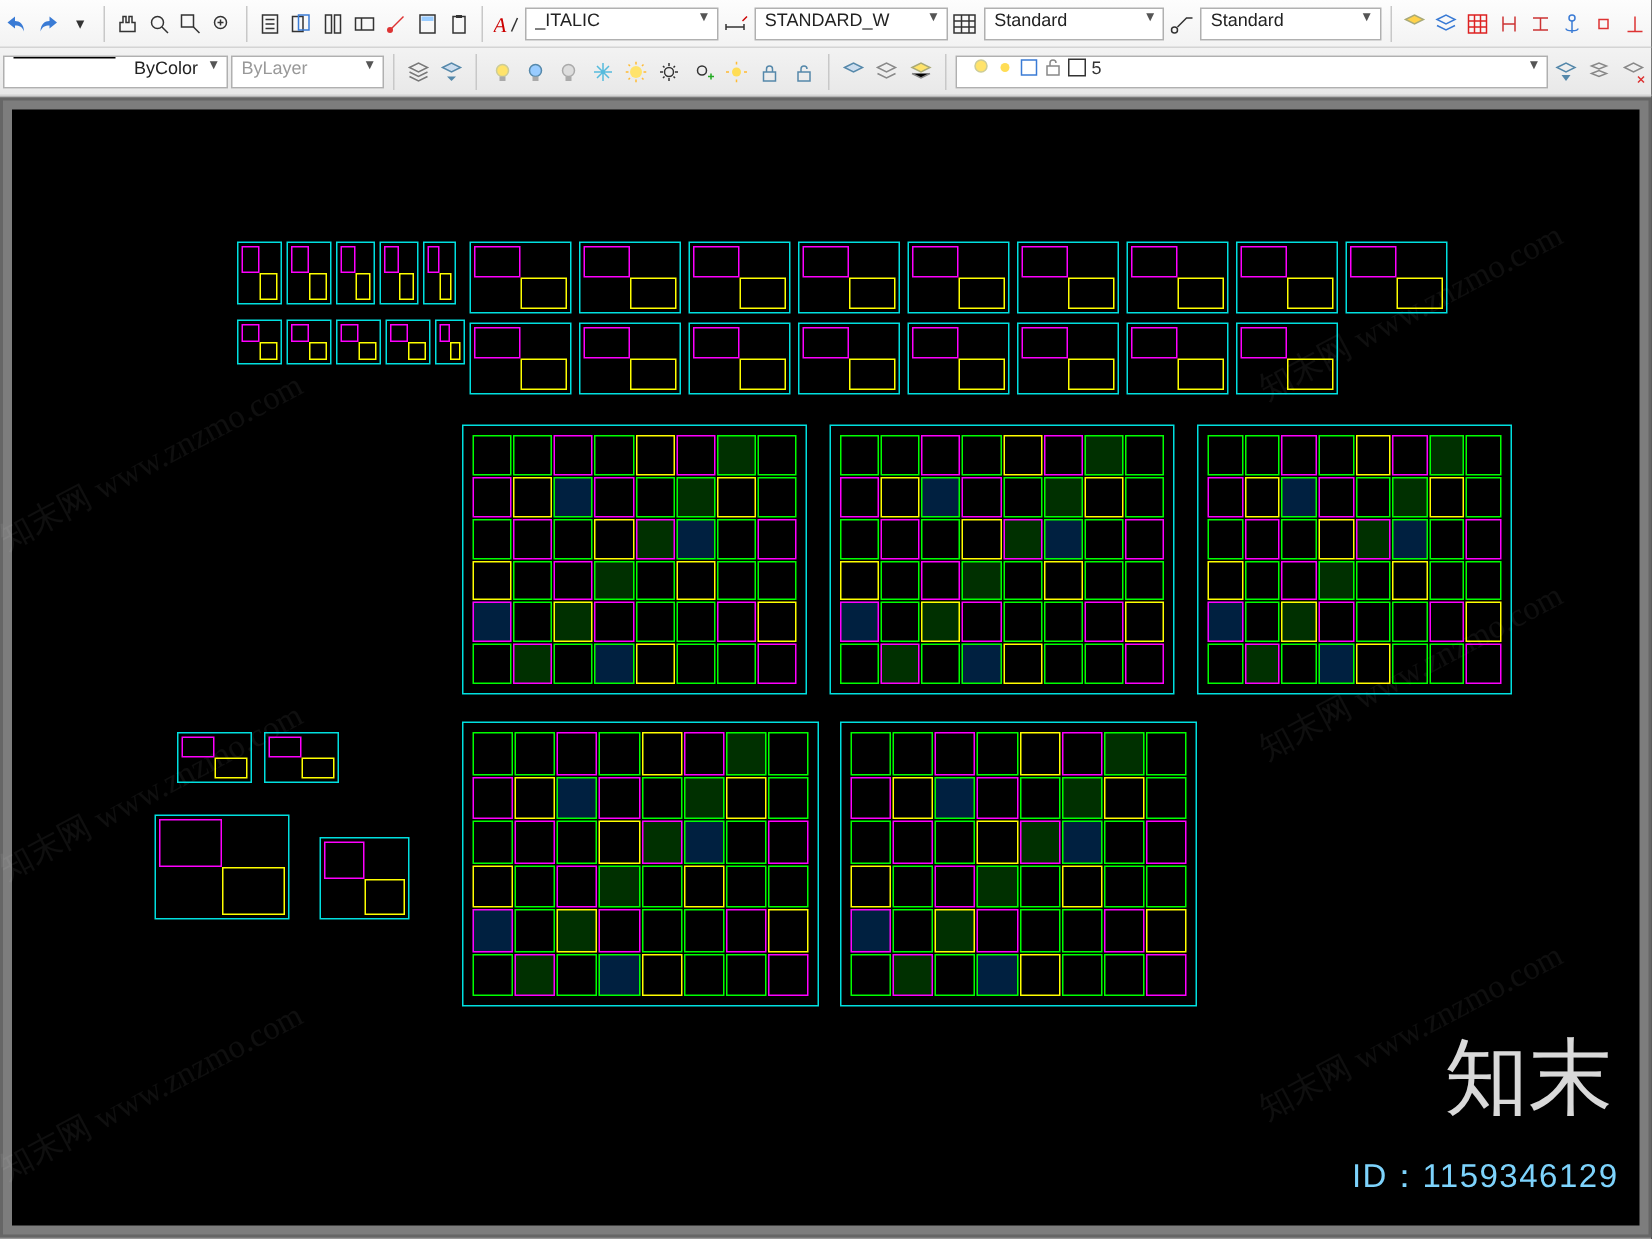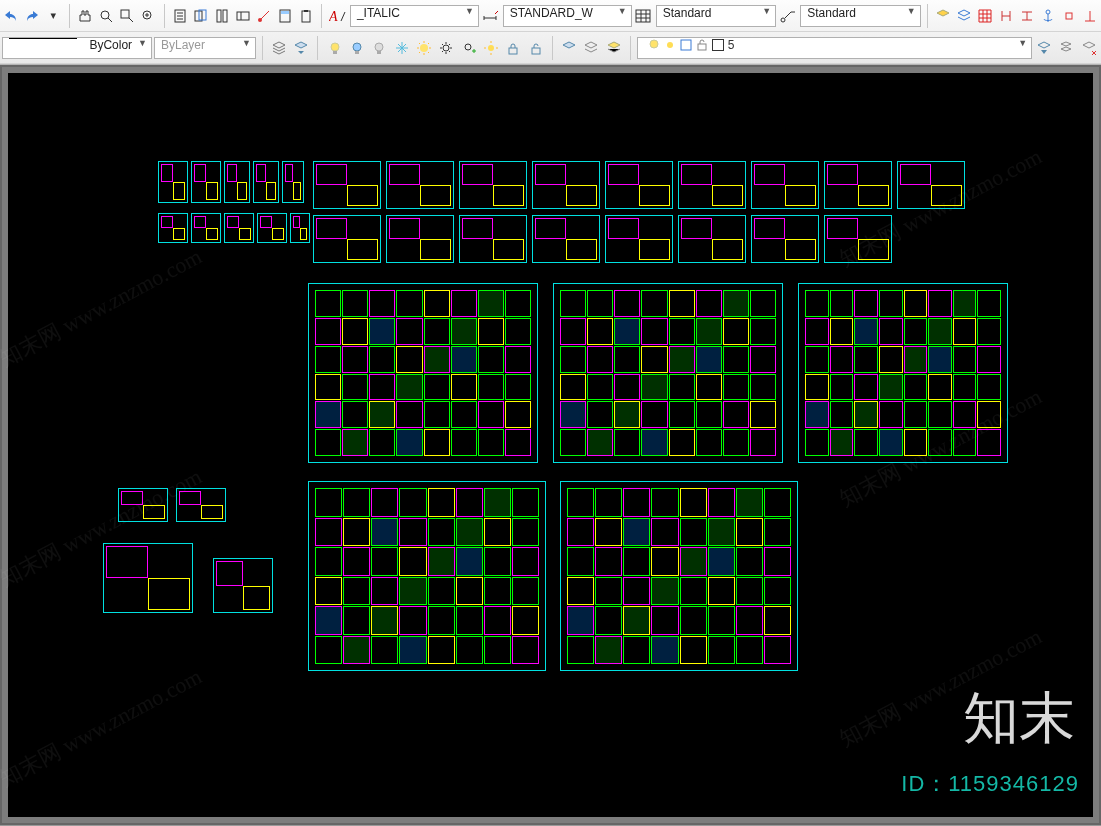--- a/index.html
+++ b/index.html
@@ -90,21 +90,21 @@
   .brand {
     position:absolute; right:18px; bottom:60px;
     color:rgba(255,255,255,.85);
     font-size:56px; font-family:Liberation Mono, monospace;
     text-shadow:0 2px 6px rgba(0,0,0,.4);
     pointer-events:none;
     text-align:right;
   }
   .idlabel {
     position:absolute; right:14px; bottom:18px;
-    color:#14b8a6; font-size:22px; letter-spacing:1px;
+    color:#7dd3fc; font-size:22px; letter-spacing:1px;
     font-family:Arial,sans-serif;
     text-shadow:0 2px 6px rgba(0,0,0,.5);
     pointer-events:none;
   }
   .layer-chip {
     display:flex; align-items:center; gap:4px; color:#333;
     padding-left:4px;
   }
   svg { display:block; }
 </style>

